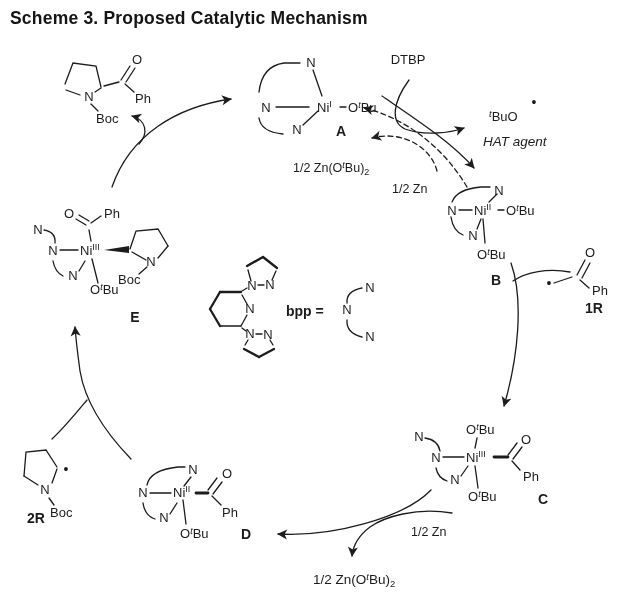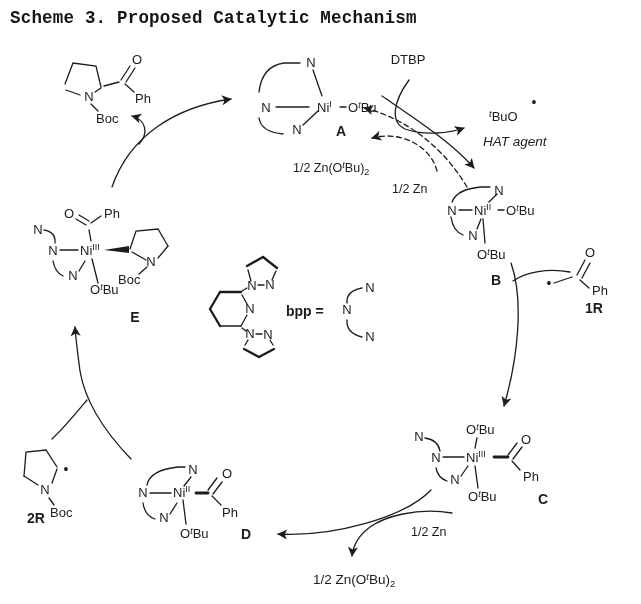--- a/index.html
+++ b/index.html
@@ -1,17 +1,17 @@
 <!DOCTYPE html>
 <html><head>
 <meta charset="utf-8">
 <style>
   html,body{margin:0;padding:0;background:#ffffff;}
   .canvas{position:relative;width:641px;height:604px;background:#ffffff;overflow:hidden;}
-  .scheme-title{position:absolute;left:10px;top:8px;font-family:Liberation Mono, monospace;
+  .scheme-title{position:absolute;left:10px;top:8px;font-family:Liberation Sans, sans-serif;
     font-size:17.5px;font-weight:bold;color:#151515;letter-spacing:.2px;}
   svg{position:absolute;left:0;top:0;}
   svg text{fill:#1c1c1c;font-family:"Liberation Sans",sans-serif;}
   .at{font-size:13px;text-anchor:middle;}
   .atL{font-size:13px;}
   .lbl{font-size:14px;font-weight:bold;text-anchor:middle;}
   .lblL{font-size:14px;font-weight:bold;}
   .rg{font-size:12.5px;}
   .rgb{font-size:13.5px;}
   .it{font-style:italic;}

